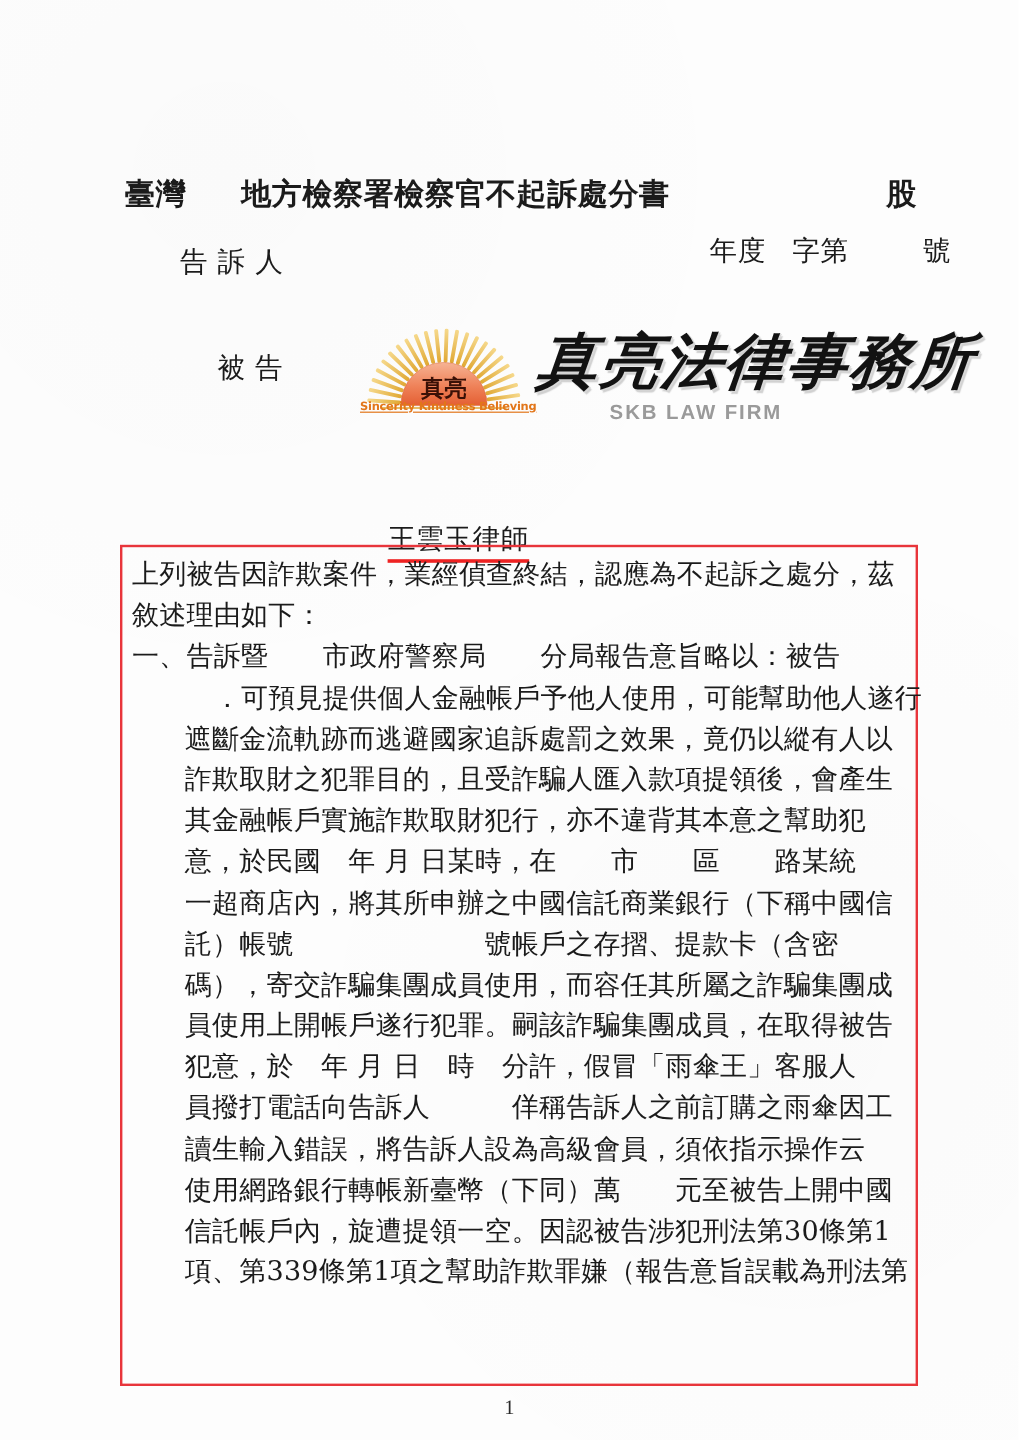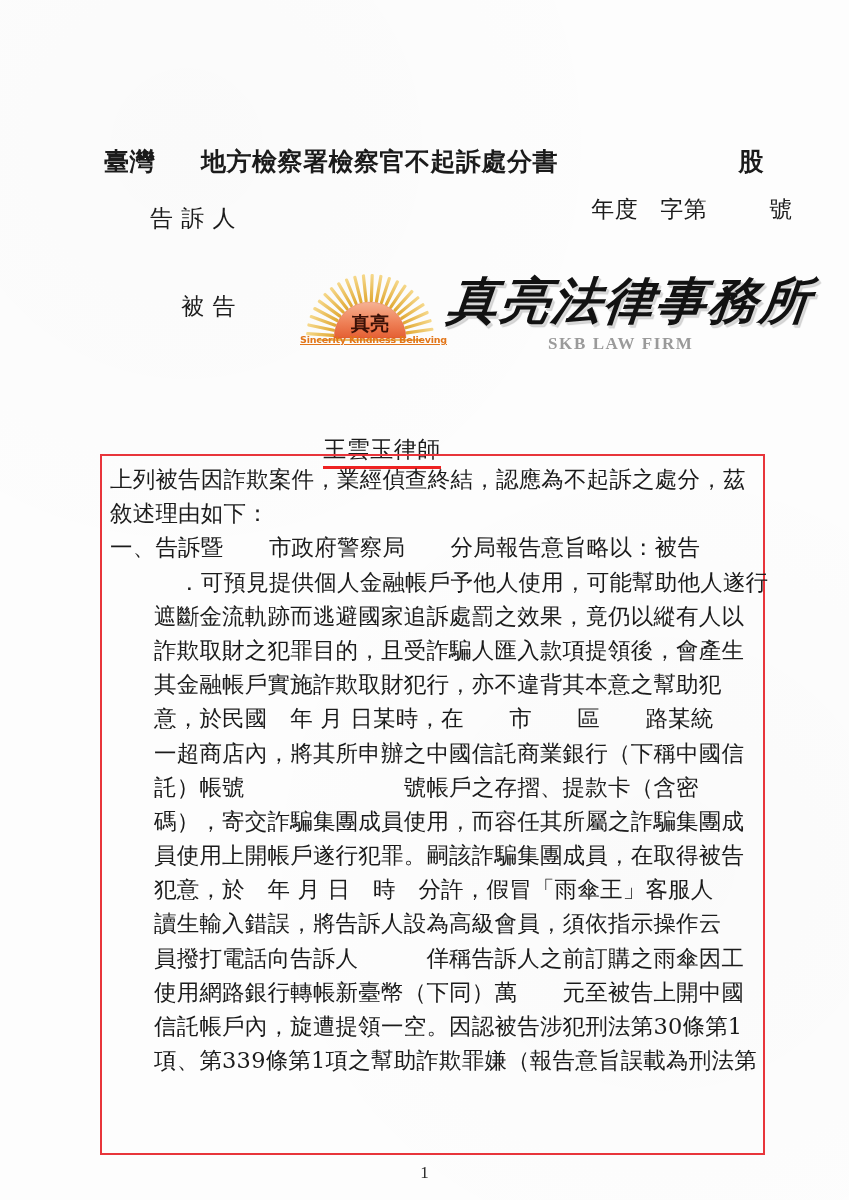--- a/index.html
+++ b/index.html
@@ -109,27 +109,26 @@
     white-space: nowrap;
     text-shadow:
       1.5px 1.5px 0 #d9d9d9,
       2.5px 2.5px 1px rgba(0,0,0,0.18);
     transform: skewX(-6deg);
   }
   .logo-subword {
     position: absolute;
     left: 208px;
     top: 62px;
-    font-family: Liberation Serif, serif;
+    font-family: Liberation Sans, sans-serif;
     font-size: 17px;
     font-weight: 700;
     color: #9a9a9a;
     letter-spacing: 1.6px;
     white-space: nowrap;
-    margin-left: 40px;
   }
 
   
   .counsel-row {
     position: absolute;
     left: 150px;
     top: 375px;
     font-size: 23px;
     white-space: pre;
     letter-spacing: 0.5px;
@@ -328,22 +327,22 @@
       <div class="bline">　　　．可預見提供個人金融帳戶予他人使用，可能幫助他人遂行</div>
       <div class="bline indent-hang">遮斷金流軌跡而逃避國家追訴處罰之效果，竟仍以縱有人以</div>
       <div class="bline indent-hang">詐欺取財之犯罪目的，且受詐騙人匯入款項提領後，會產生</div>
       <div class="bline indent-hang">其金融帳戶實施詐欺取財犯行，亦不違背其本意之幫助犯</div>
       <div class="bline indent-hang">意，於民國　年 月 日某時，在　　市　　區　　路某統</div>
       <div class="bline indent-hang">一超商店內，將其所申辦之中國信託商業銀行（下稱中國信</div>
       <div class="bline indent-hang">託）帳號　　　　　　　號帳戶之存摺、提款卡（含密</div>
       <div class="bline indent-hang">碼），寄交詐騙集團成員使用，而容任其所屬之詐騙集團成</div>
       <div class="bline indent-hang">員使用上開帳戶遂行犯罪。嗣該詐騙集團成員，在取得被告</div>
       <div class="bline indent-hang">犯意，於　年 月 日　時　分許，假冒「雨傘王」客服人</div>
+      <div class="bline indent-hang">員撥打電話向告訴人　　　佯稱告訴人之前訂購之雨傘因工</div>
       <div class="bline indent-hang">讀生輸入錯誤，將告訴人設為高級會員，須依指示操作云</div>
-      <div class="bline indent-hang">員撥打電話向告訴人　　　佯稱告訴人之前訂購之雨傘因工</div>
       <div class="bline indent-hang">使用網路銀行轉帳新臺幣（下同）萬　　元至被告上開中國</div>
       <div class="bline indent-hang">信託帳戶內，旋遭提領一空。因認被告涉犯刑法第30條第1</div>
       <div class="bline indent-hang">項、第339條第1項之幫助詐欺罪嫌（報告意旨誤載為刑法第</div>
     </div>
   </div>
 
   <div class="page-number">1</div>
 
 </div>
 

